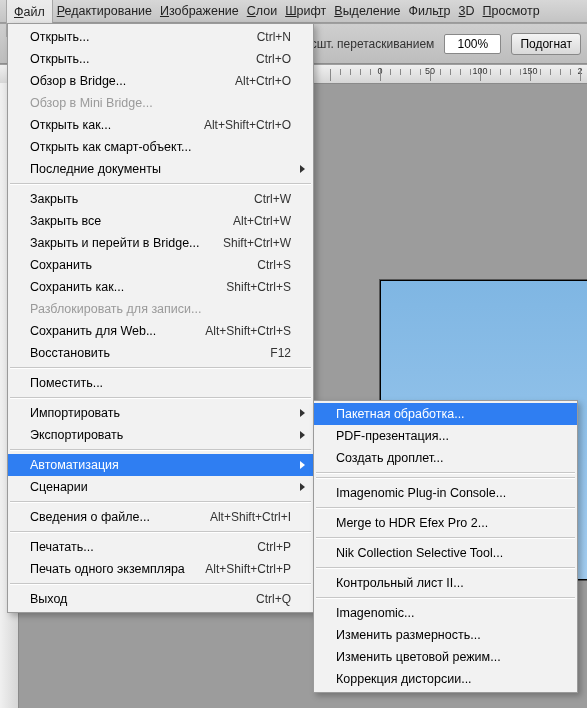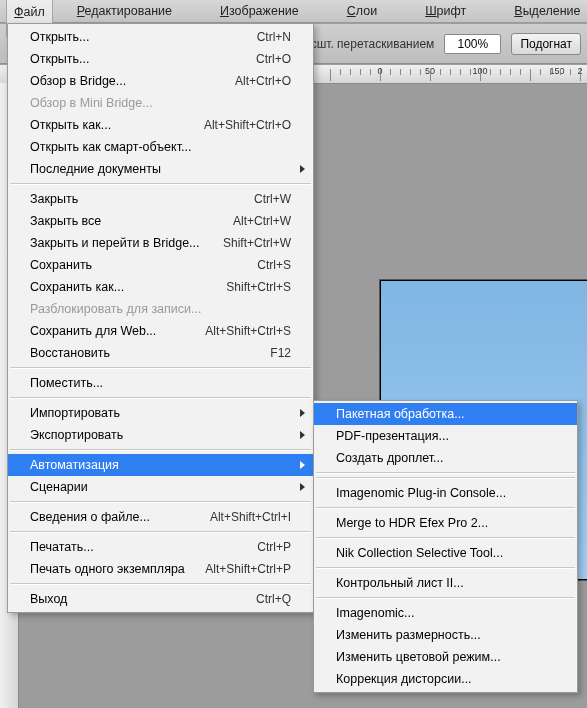--- a/index.html
+++ b/index.html
@@ -27,21 +27,21 @@
     height: 23px;
     background: linear-gradient(#d7d7d7,#c4c4c4);
     border-bottom: 1px solid #9a9a9a;
     display: flex;
     align-items: center;
     padding-left: 6px;
     box-sizing: border-box;
     z-index: 2;
   }
   .menubar .menu-item {
-    padding: 3px 24px;
+    padding: 3px 4px;
     cursor: default;
     color: #222;
     white-space: nowrap;
   }
   .menubar .menu-item.active {
     background: linear-gradient(#f0f0f0,#e0e0e0);
     border: 1px solid #a6a6a6;
     border-bottom: none;
     border-radius: 3px 3px 0 0;
     padding: 18px 7px;
@@ -245,21 +245,21 @@
     <div class="fit-btn">
       <span>Подогнат</span>
     </div>
   </div>
 
   <div class="workspace">
     <div class="ruler-h" id="rulerH">
         <div class="ticklabel" style="left: 380px;">0</div>
         <div class="ticklabel" style="left: 430px;">50</div>
         <div class="ticklabel" style="left: 480px;">100</div>
-        <div class="ticklabel" style="left: 557px;">150</div>
+        <div class="ticklabel" style="left: 530px;">150</div>
         <div class="ticklabel" style="left: 580px;">2</div>
         <div class="tick" style="left: 330px; height: 12px;"></div>
         <div class="tick" style="left: 340px; height: 6px;"></div>
         <div class="tick" style="left: 350px; height: 6px;"></div>
         <div class="tick" style="left: 360px; height: 6px;"></div>
         <div class="tick" style="left: 370px; height: 6px;"></div>
         <div class="tick" style="left: 380px; height: 12px;"></div>
         <div class="tick" style="left: 390px; height: 6px;"></div>
         <div class="tick" style="left: 400px; height: 6px;"></div>
         <div class="tick" style="left: 410px; height: 6px;"></div>

